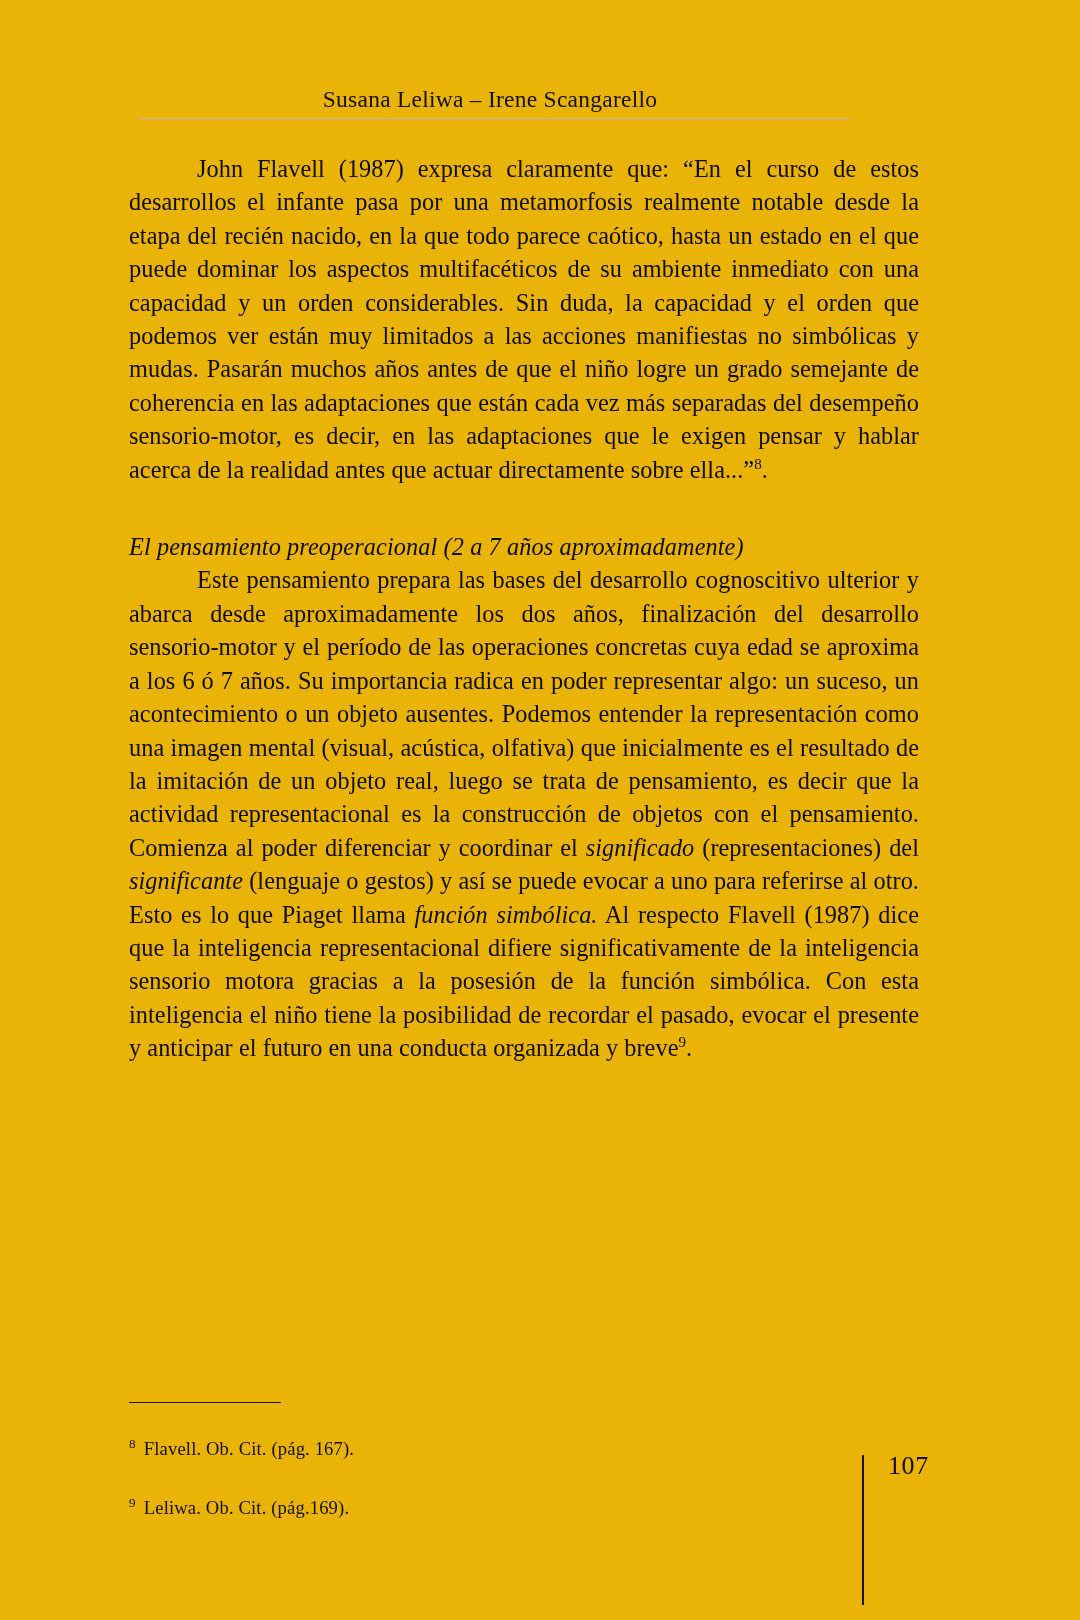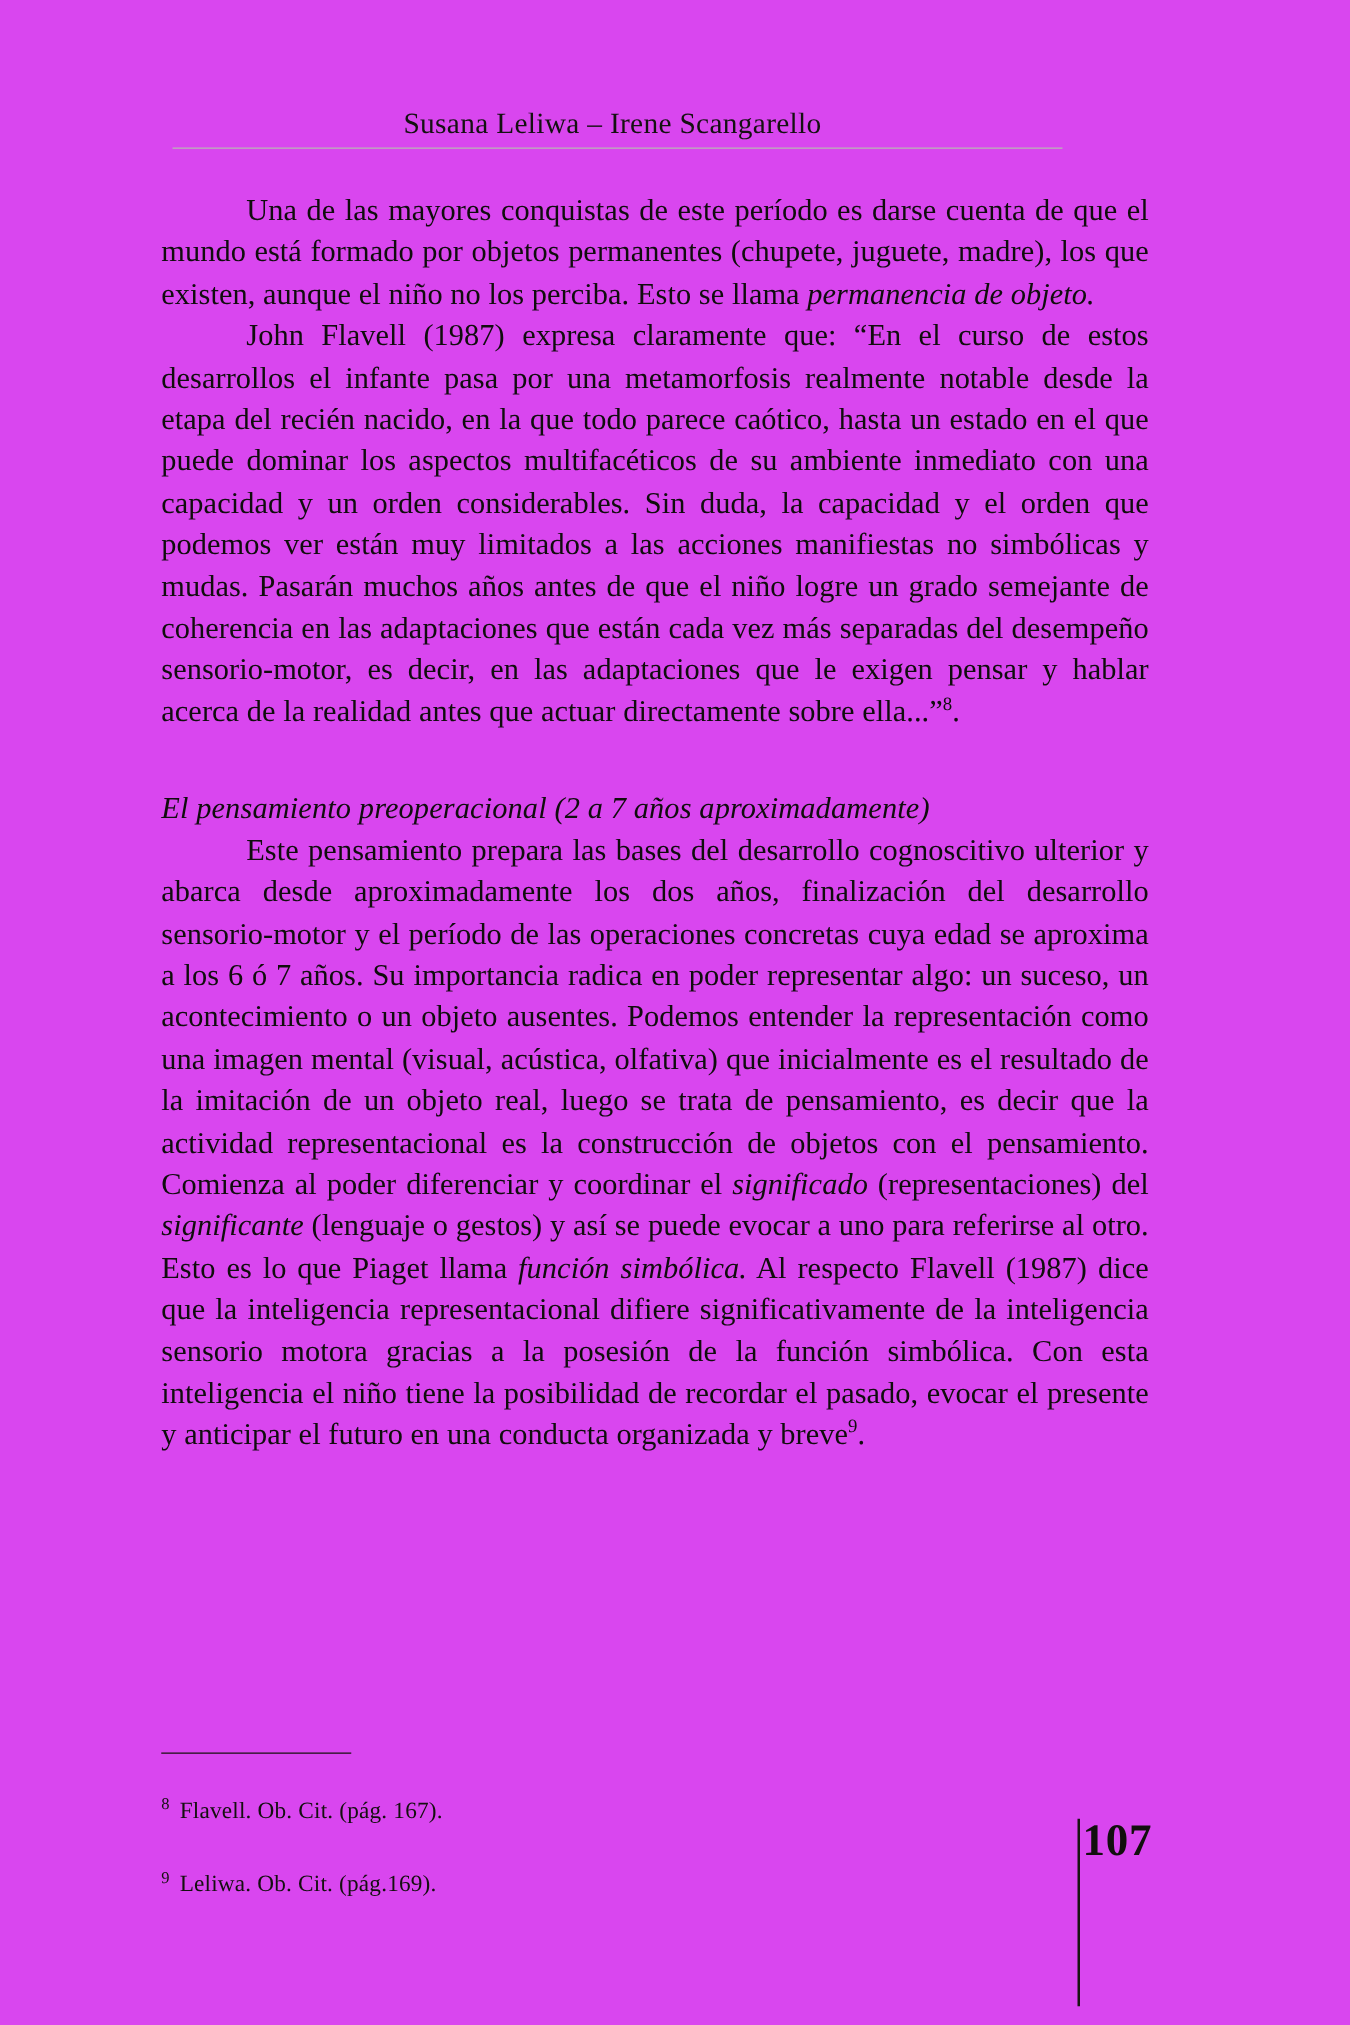--- a/index.html
+++ b/index.html
@@ -12,21 +12,21 @@
     background: #ffffff;
     font-family: "Liberation Serif", "DejaVu Serif", serif;
     color: #100d0d;
     overflow: hidden;
     position: relative;
   }
 
   .page {
     position: absolute;
     inset: 0;
-    background: #d946ef;
+    background: #eab308;
     padding-left: 28px;
   }
 
   
   .running-head {
     position: absolute;
     left: 130px;
     top: 86px;
     width: 720px;
     text-align: center;
@@ -127,40 +127,38 @@
   .folio-rule {
     position: absolute;
     left: 0;
     top: 0;
     width: 1.6px;
     height: 150px;
     background: #1a1514;
   }
   .folio-num {
     position: absolute;
-    left: 4px;
+    left: 26px;
     top: -4px;
-    font-size: 36px;
+    font-size: 26px;
     letter-spacing: 0.6px;
     color: #120f0e;
-    font-weight: bold;
   }
 </style>
 </head>
 <body>
 
 <div class="page">
 
   <div class="running-head">Susana Leliwa – Irene Scangarello</div>
   <div class="head-rule"></div>
 
   <div class="body-block">
 
 
-    <p class="para indent"><span>Una de las mayores conquistas de este período es darse cuenta de que el mundo está formado por objetos permanentes (chupete, juguete, madre), los que existen, aunque el niño no los perciba. Esto se llama </span><span class="it">permanencia de objeto.</span></p>
 
     <p class="para indent"><span>John Flavell (1987) expresa claramente que: “En el curso de estos desarrollos el infante pasa por una metamorfosis realmente notable desde la etapa del recién nacido, en la que todo parece caótico, hasta un estado en el que puede dominar los aspectos multifacéticos de su ambiente inmediato con una capacidad y un orden considerables. Sin duda, la capacidad y el orden que podemos ver están muy limitados a las acciones manifiestas no simbólicas y mudas. Pasarán muchos años antes de que el niño logre un grado semejante de coherencia en las adaptaciones que están cada vez más separadas del desempeño sensorio-motor, es decir, en las adaptaciones que le exigen pensar y hablar acerca de la realidad antes que actuar directamente sobre ella...”</span><sup class="fn">8</sup><span>.</span></p>
 
     <div class="gap-before-heading"></div>
 
     <h2 class="section-heading">El pensamiento preoperacional (2 a 7 años aproximadamente)</h2>
 
     <p class="para indent"><span>Este pensamiento prepara las bases del desarrollo cognoscitivo ulterior y abarca desde aproximadamente los dos años, finalización del desarrollo sensorio-motor y el período de las operaciones concretas cuya edad se aproxima a los 6 ó 7 años. Su importancia radica en poder representar algo: un suceso, un acontecimiento o un objeto ausentes. Podemos entender la representación como una imagen mental (visual, acústica, olfativa) que inicialmente es el resultado de la imitación de un objeto real, luego se trata de pensamiento, es decir que la actividad representacional es la construcción de objetos con el pensamiento. Comienza al poder diferenciar y coordinar el </span><span class="it">significado</span><span> (representaciones) del </span><span class="it">significante</span><span> (lenguaje o gestos) y así se puede evocar a uno para referirse al otro. Esto es lo que Piaget llama </span><span class="it">función simbólica.</span><span> Al respecto Flavell (1987) dice que la inteligencia representacional difiere significativamente de la inteligencia sensorio motora gracias a la posesión de la función simbólica. Con esta inteligencia el niño tiene la posibilidad de recordar el pasado, evocar el presente y anticipar el futuro en una conducta organizada y breve</span><sup class="fn">9</sup><span>.</span></p>
 
   </div>

